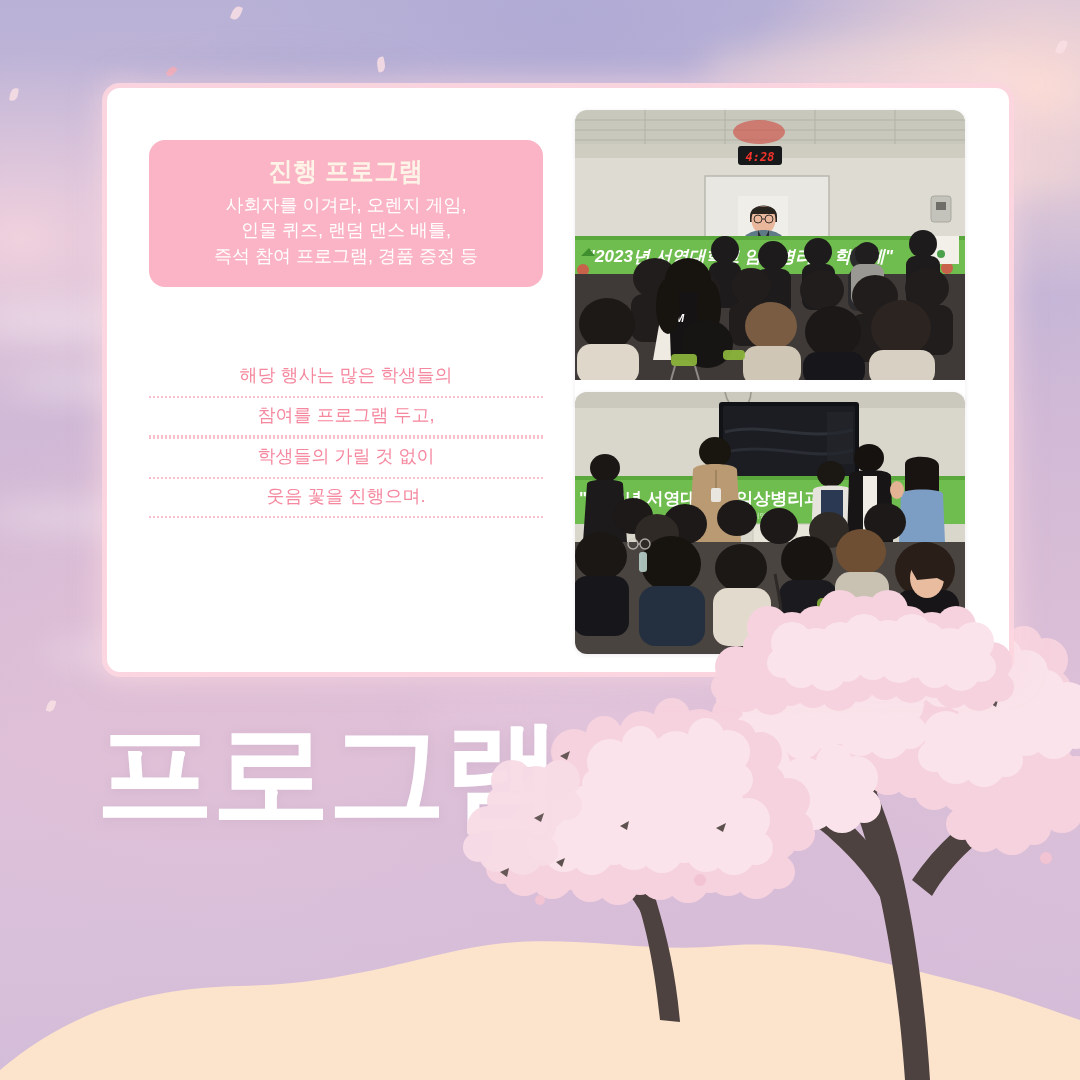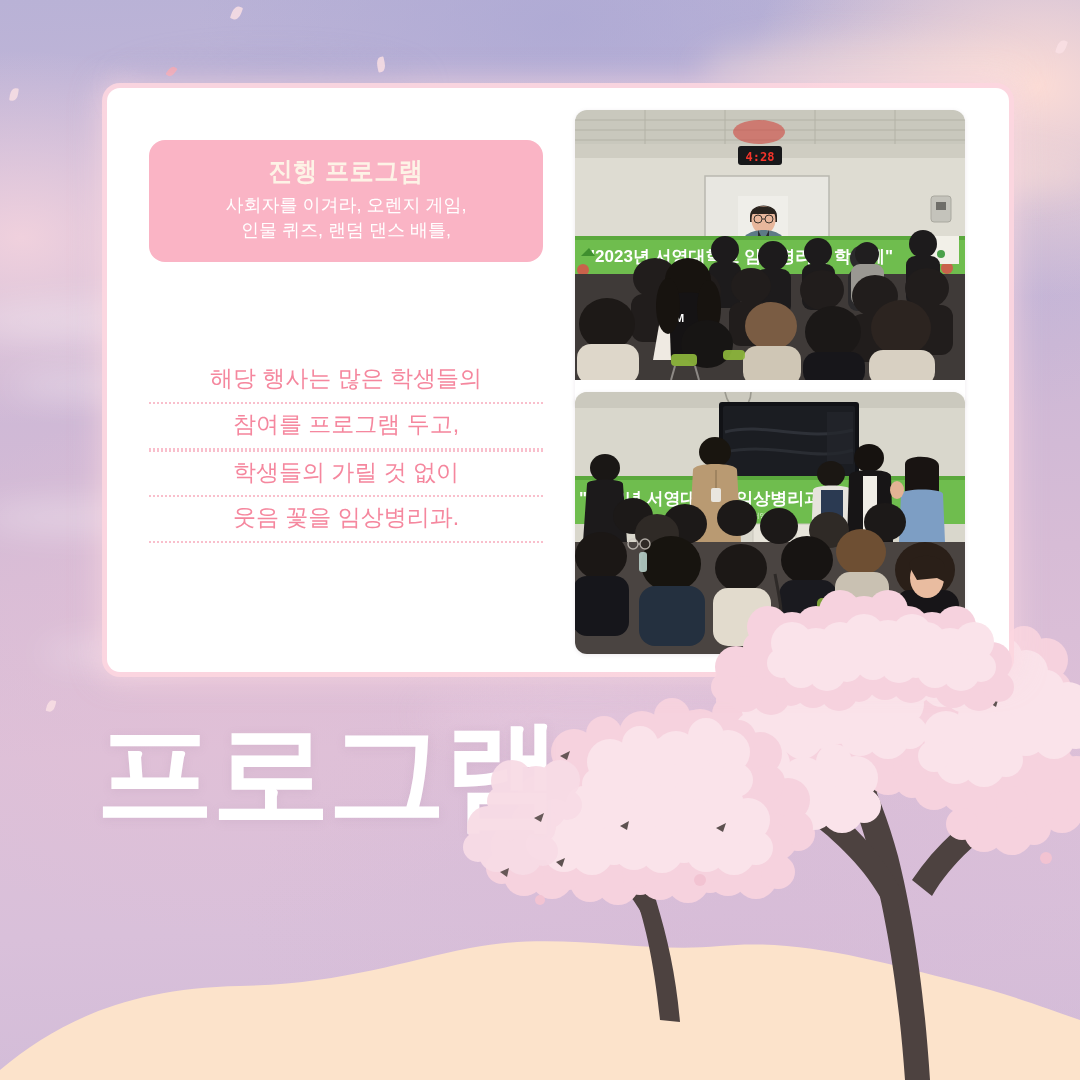--- a/index.html
+++ b/index.html
@@ -63,34 +63,34 @@
   }
   .program-line{
     color:#ffffff;font-size:18px;font-weight:400;line-height:1.42;margin:0;
     white-space:nowrap;
   }
 
   
   .body-block{position:absolute;left:42px;top:270px;width:394px;}
   .body-row{text-align:center;padding:6px 0 9px;}
   .body-text{
-    color:#f5879e;font-size:23px;font-weight:500;line-height:1.25;
+    color:#f5879e;font-size:18px;font-weight:500;line-height:1.25;
     white-space:nowrap;
   }
   .dots{
     height:0;border-top:2px dotted #f9bfcc;width:100%;
   }
 
   
   .photo{
     position:absolute;border-radius:12px;overflow:hidden;
     box-shadow:0 1px 4px rgba(120,100,120,.14);
   }
   .photo svg{display:block;}
-  .photo-top{left:468px;top:22px;width:390px;height:302px;}
+  .photo-top{left:468px;top:22px;width:390px;height:302px;font-style:italic;}
   .photo-bottom{left:468px;top:304px;width:390px;height:262px;}
 
   
   .headline{
     position:absolute;left:96px;top:716px;width:760px;
     color:#ffffff;font-weight:700;font-size:118px;line-height:.98;
     letter-spacing:-2px;
     text-shadow:0 2px 10px rgba(170,140,170,.18);
   }
   .headline .l2{display:block;margin-top:4px;}
@@ -326,38 +326,39 @@
       </g>
     </svg>
   </div>
 
   <div class="card">
 
     <div class="program-box">
       <div class="program-title">진행 프로그램</div>
       <div class="program-line">사회자를 이겨라, 오렌지 게임,</div>
       <div class="program-line">인물 퀴즈, 랜덤 댄스 배틀,</div>
+      <div class="program-line">즉석 참여 프로그램, 경품 증정 등</div>
     </div>
 
     <div class="body-block">
       <div class="body-row">
         <div class="body-text">해당 행사는 많은 학생들의</div>
       </div>
       <div class="dots"></div>
       <div class="body-row">
         <div class="body-text">참여를 프로그램  두고,</div>
       </div>
       <div class="dots"></div>
       <div class="dots"></div>
       <div class="body-row">
         <div class="body-text">학생들의 가릴 것 없이</div>
       </div>
       <div class="dots"></div>
       <div class="body-row">
-        <div class="body-text">웃음 꽃을 임상병리과.</div>
+        <div class="body-text">웃음 꽃을 진행으며.</div>
       </div>
       <div class="dots"></div>
     </div>
 
     <div class="photo photo-top" aria-label="강당에 모인 학생들이 정면 스크린의 인물 사진을 바라보는 장면">
       <svg width="390" height="270" viewBox="0 0 390 270" aria-hidden="true">
 
         <rect x="0" y="0" width="390" height="34" fill="#c9c8bd"></rect>
         <g stroke="#b3b2a6" stroke-width="1">
           <line x1="0" y1="10" x2="390" y2="10"></line>

